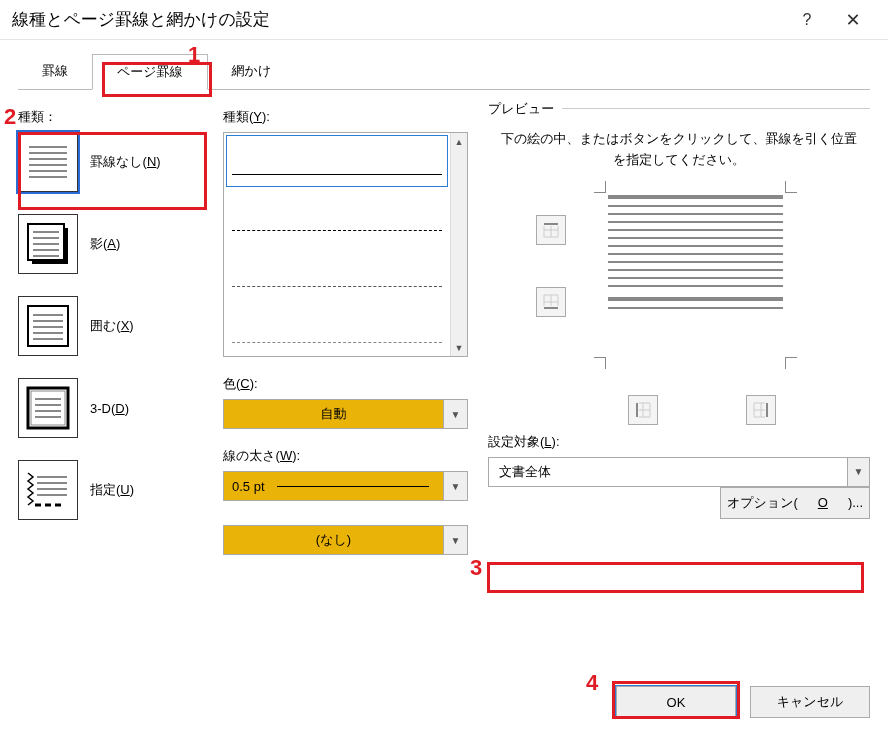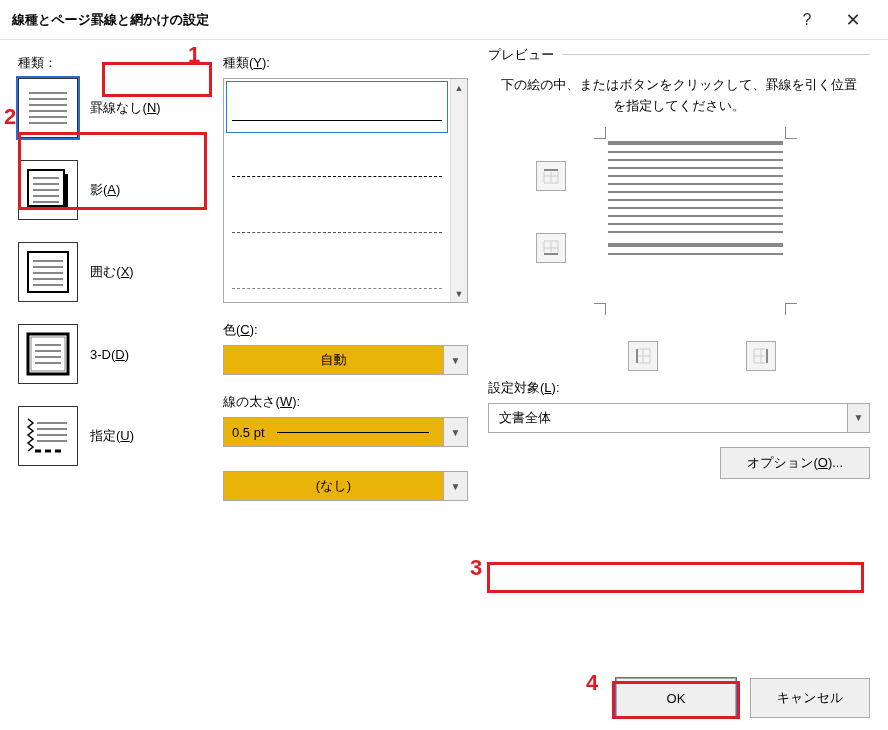--- a/index.html
+++ b/index.html
@@ -13,21 +13,21 @@
     position: relative;
     overflow: hidden;
   }
   .titlebar {
     display: flex;
     align-items: center;
     height: 40px;
     padding: 0 12px;
     border-bottom: 1px solid #e5e5e5;
   }
-  .titlebar .title { flex: 1; font-size: 13px; font-weight: bold; }
+  .titlebar .title { flex: 1; font-size: 17px; }
   .titlebar .btn {
     width: 46px; height: 40px;
     display: flex; align-items: center; justify-content: center;
     font-size: 16px; color: #333;
   }
   .titlebar .btn.close { font-size: 18px; }
   .content { padding: 14px 18px 0 18px; position: relative; }
 
   .tabs {
     display: flex;
@@ -200,37 +200,37 @@
     height: 30px;
     background: #fff;
   }
   .apply-combo .val { flex: 1; padding: 0 10px; display: flex; align-items: center; }
   .apply-combo .drop {
     width: 22px; background: #efefef; border-left: 1px solid #aaa;
     display: flex; align-items: center; justify-content: center; font-size: 10px; color: #555;
   }
 
   .options-btn {
-    margin-top: 14px;
     margin-left: auto;
     width: 150px;
     height: 32px;
     border: 1px solid #aaa;
     background: #efefef;
     display: flex; align-items: center; justify-content: center;
     cursor: pointer;
+    gap: 20px;
   }
 
   .footer {
     position: absolute;
     bottom: 12px; right: 18px;
     display: flex; gap: 14px;
   }
   .dlg-btn {
-    width: 120px; height: 40px;
+    width: 120px; height: 32px;
     border: 1px solid #aaa;
     background: #efefef;
     display: flex; align-items: center; justify-content: center;
     cursor: pointer;
   }
   .dlg-btn.ok { outline: 1px solid #2b7cd3; }
 
   .annot-box { position: absolute; border: 3px solid #e01b24; pointer-events: none; z-index: 50; }
   .annot-num {
     position: absolute;
@@ -246,20 +246,25 @@
 <body>
 
 <div class="titlebar">
   <div class="title">線種とページ罫線と網かけの設定</div>
   <div class="btn">?</div>
   <div class="btn close">✕</div>
 </div>
 
 <div class="content">
 
+  <div class="tabs">
+    <div class="tab">罫線</div>
+    <div class="tab active">ページ罫線</div>
+    <div class="tab">網かけ</div>
+  </div>
 
   <div class="columns">
 
     <div class="col col1">
       <div class="section-label">種類：</div>
 
       <div class="setting-option">
         <div class="setting-icon selected">
           <svg viewBox="0 0 46 46">
               <g stroke="#888" stroke-width="2">

